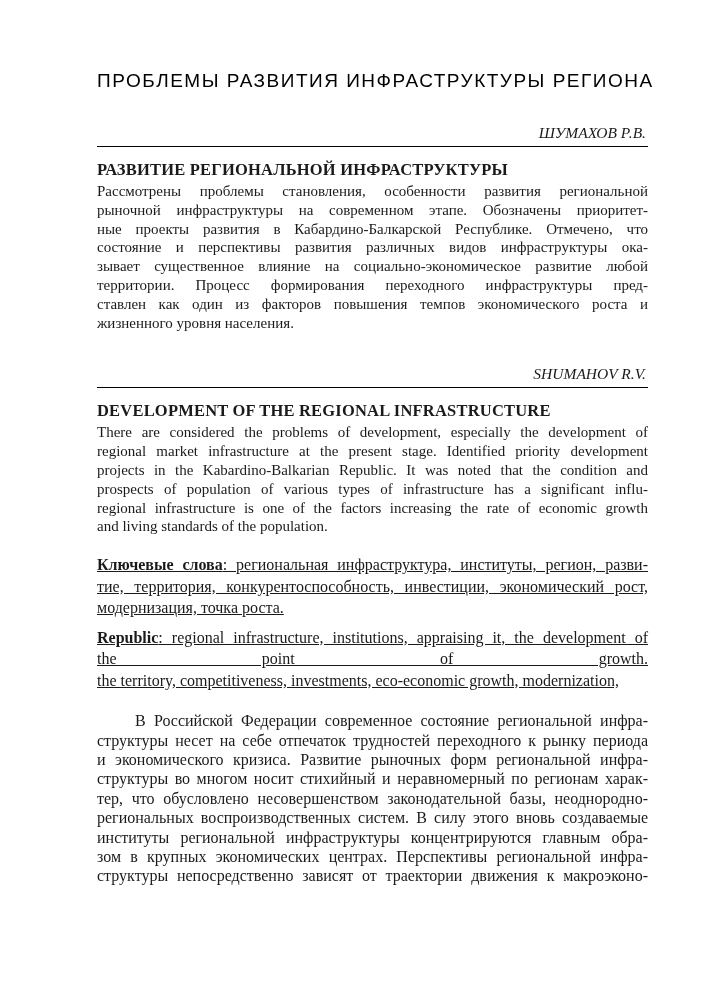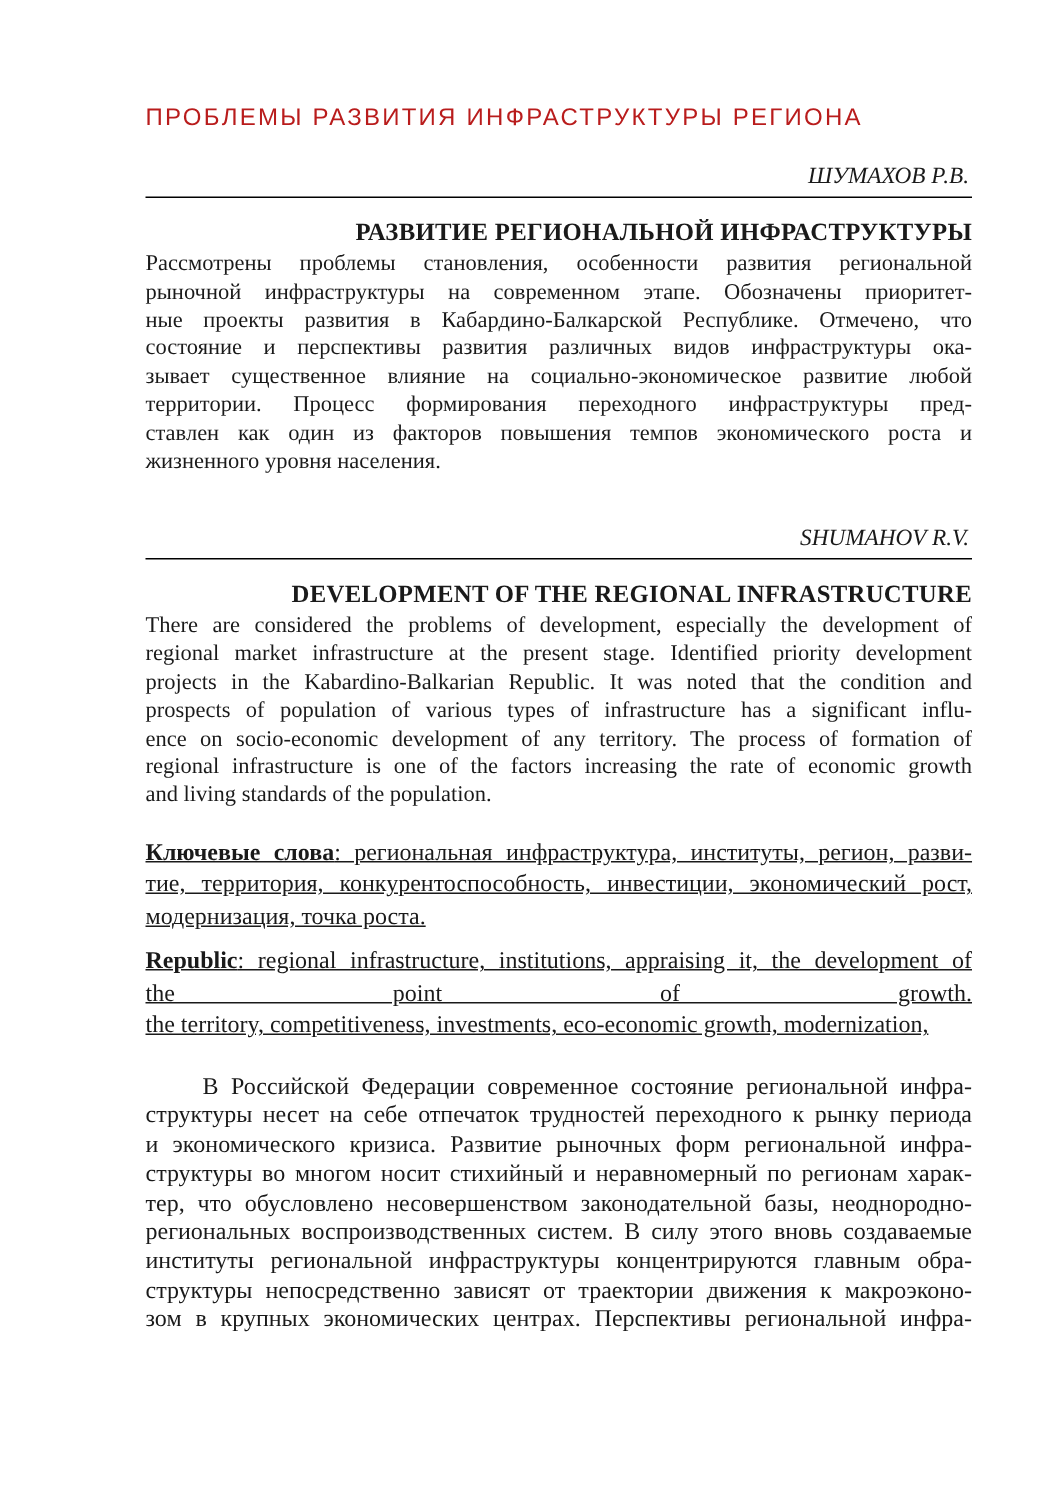--- a/index.html
+++ b/index.html
@@ -13,42 +13,42 @@
     height: 1003px;
     box-sizing: border-box;
     background: #ffffff;
     padding: 70px 61px 0 97px;
     overflow: hidden;
     color: #1a1a1a;
     font-family: "Liberation Serif", serif;
   }
   .running-head {
     font-family: "Liberation Sans", sans-serif;
-    font-size: 16px;
+    font-size: 19px;
     font-weight: 400;
     letter-spacing: 1.5px;
-    color: #b91c1c;
+    color: #000000;
     white-space: nowrap;
   }
   .author-row {
-    margin-top: 21px;
+    margin-top: 32px;
     text-align: right;
     font-style: italic;
     font-size: 15.5px;
     line-height: 18px;
     padding-bottom: 4px;
     border-bottom: 1.6px solid #000000;
     padding-right: 2px;
   }
   .author-row.second {
     margin-top: 33px;
   }
   .section-title {
     margin-top: 13px;
-    text-align: right;
+    text-align: left;
     font-weight: bold;
     font-size: 16.5px;
     line-height: 20px;
     letter-spacing: 0.2px;
   }
   .para { width: 100%; }
   .para .line {
     text-align: justify;
     text-align-last: justify;
   }
@@ -98,21 +98,20 @@
 
   <div class="author-row second">SHUMAHOV R.V.</div>
 
   <div class="section-title">DEVELOPMENT OF THE REGIONAL INFRASTRUCTURE</div>
 
   <div class="para abstract">
       <div class="line">There are considered the problems of development, especially the development of</div>
       <div class="line">regional market infrastructure at the present stage. Identified priority development</div>
       <div class="line">projects in the Kabardino-Balkarian Republic. It was noted that the condition and</div>
       <div class="line">prospects of population of various types of infrastructure has a significant influ-</div>
-      <div class="line">ence on socio-economic development of any territory. The process of formation of</div>
       <div class="line">regional infrastructure is one of the factors increasing the rate of economic growth</div>
       <div class="line">and living standards of the population.</div>
     </div>
 
   <div class="para keywords ru">
       <div class="line"><b>Ключевые слова</b>: региональная инфраструктура, институты, регион, разви-</div>
       <div class="line">тие, территория, конкурентоспособность, инвестиции, экономический рост,</div>
       <div class="line">модернизация,  точка роста.</div>
     </div>
 
@@ -123,17 +122,17 @@
     </div>
 
   <div class="para body-text indent-first justify-last">
       <div class="line">В Российской Федерации современное состояние региональной инфра-</div>
       <div class="line">структуры несет на себе отпечаток трудностей переходного к рынку периода</div>
       <div class="line">и экономического кризиса. Развитие рыночных форм региональной инфра-</div>
       <div class="line">структуры во многом носит стихийный и неравномерный по регионам харак-</div>
       <div class="line">тер, что обусловлено несовершенством законодательной базы, неоднородно-</div>
       <div class="line">региональных воспроизводственных систем. В силу этого вновь создаваемые</div>
       <div class="line">институты региональной инфраструктуры концентрируются главным обра-</div>
+      <div class="line">зом в крупных экономических центрах. Перспективы региональной инфра-</div>
       <div class="line">структуры непосредственно зависят от траектории движения к макроэконо-</div>
-      <div class="line">зом в крупных экономических центрах. Перспективы региональной инфра-</div>
     </div>
 
 </div>
 
 </body></html>

